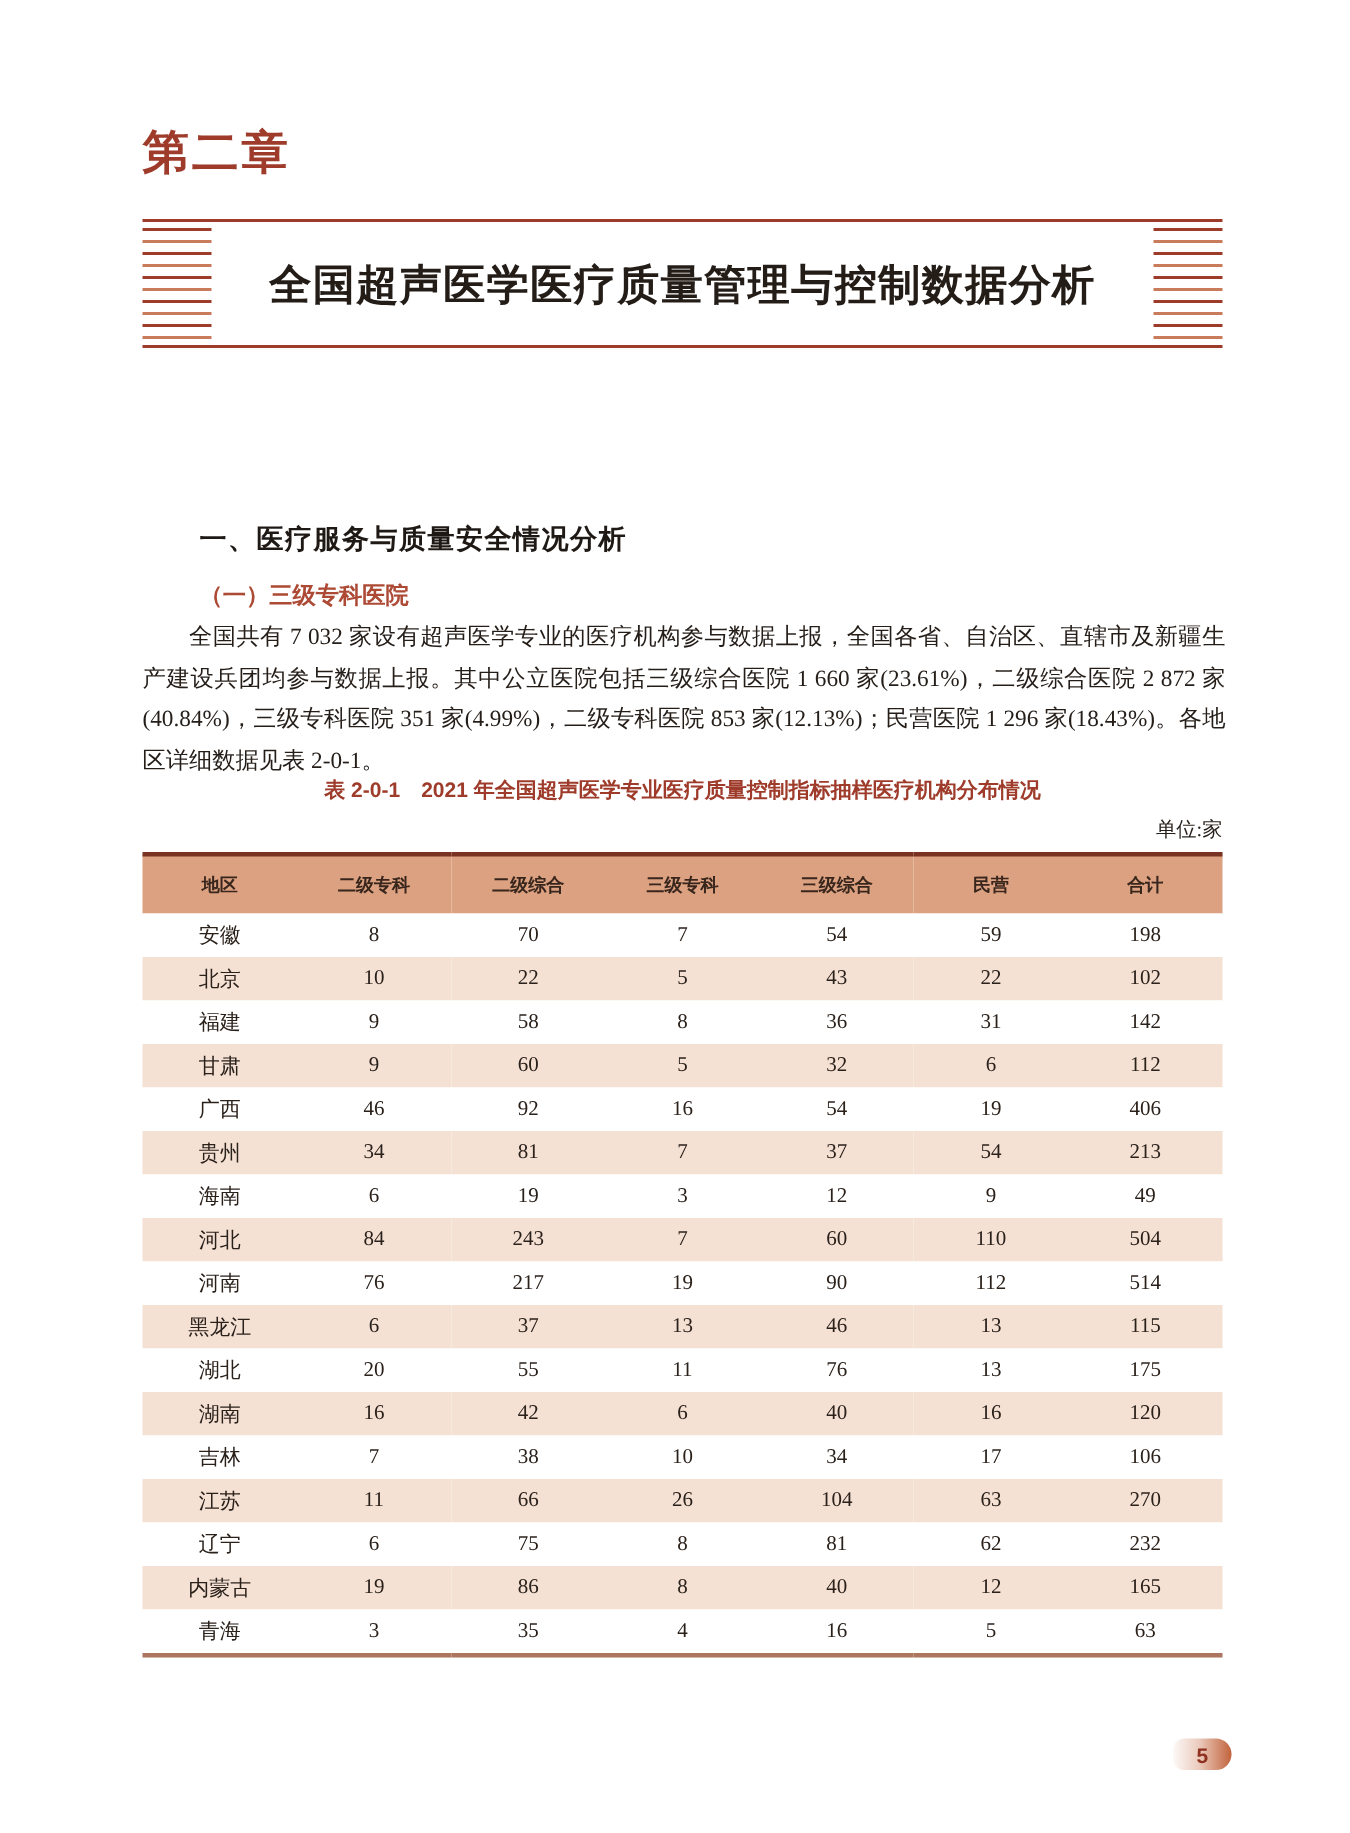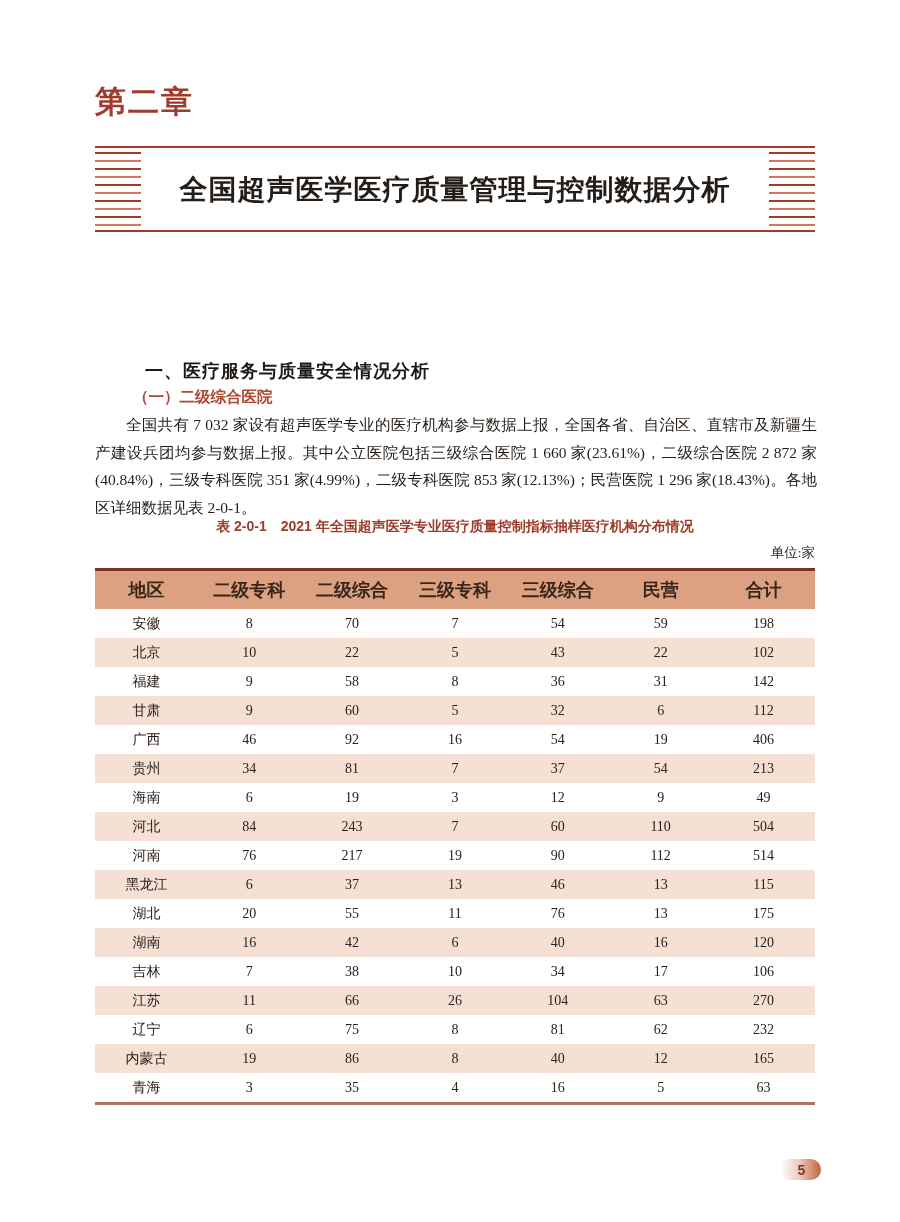--- a/index.html
+++ b/index.html
@@ -42,21 +42,21 @@
   .chapter-title{
     flex:1;margin:0;
     display:flex;align-items:center;justify-content:center;
     font-family:"Liberation Serif", serif;
     font-weight:bold;font-size:28px;
     letter-spacing:1px;
     color:#231c17;
   }
   
   .section-heading{
-    position:absolute;left:133px;top:347px;margin:12px;
+    position:absolute;left:133px;top:347px;margin:0;
     font-family:"Liberation Serif", serif;
     font-weight:bold;font-size:18px;
     letter-spacing:1px;color:#1f1915;
   }
   .subsection-heading{
     position:absolute;left:133px;top:387px;margin:0;
     font-family:"Liberation Sans", sans-serif;
     font-weight:bold;font-size:15.5px;
     color:var(--accent-sub,#ad4a35);
   }
@@ -81,21 +81,21 @@
   table.dist{
     position:absolute;left:95px;top:568px;width:720px;
     border-collapse:collapse;table-layout:fixed;
     border-top:3px solid var(--table-top-border,#7a3322);
     border-bottom:3px solid var(--table-bottom-border,#ab7560);
   }
   table.dist th{
     height:36px;
     background:var(--table-header-bg,#dca181);
     font-family:"Liberation Sans", sans-serif;
-    font-weight:bold;font-size:18px;color:#38261c;
+    font-weight:bold;font-size:12px;color:#38261c;
     text-align:center;vertical-align:middle;
   }
   table.dist td{
     height:27px;
     font-family:"Liberation Serif", serif;
     font-size:14px;color:#2b211b;
     text-align:center;vertical-align:middle;
   }
   table.dist tbody tr:nth-child(even){background:var(--row-alt-bg,#f4e1d4);}
   table.dist tbody tr:nth-child(odd){background:#ffffff;}
@@ -123,21 +123,21 @@
 
   <div class="title-band">
     <div class="hatch"></div>
     <h1 class="chapter-title">全国超声医学医疗质量管理与控制数据分析</h1>
     <div class="hatch"></div>
   </div>
 
   <div class="rule bottom"></div>
 
   <h2 class="section-heading">一、医疗服务与质量安全情况分析</h2>
-  <h3 class="subsection-heading">（一）二级综合医院</h3>
+  <h3 class="subsection-heading">（一）三级专科医院</h3>
   <p class="body-paragraph">全国共有 7 032 家设有超声医学专业的医疗机构参与数据上报，全国各省、自治区、直辖市及新疆生产建设兵团均参与数据上报。其中公立医院包括三级综合医院 1 660 家(23.61%)，二级综合医院 2 872 家(40.84%)，三级专科医院 351 家(4.99%)，二级专科医院 853 家(12.13%)；民营医院 1 296 家(18.43%)。各地区详细数据见表 2-0-1。</p>
 
   <div class="table-caption">表 2-0-1　2021 年全国超声医学专业医疗质量控制指标抽样医疗机构分布情况</div>
   <div class="unit-label">单位:家</div>
 
   <table class="dist">
     <thead>
       <tr>
           <th>地区</th>
           <th>二级专科</th>

